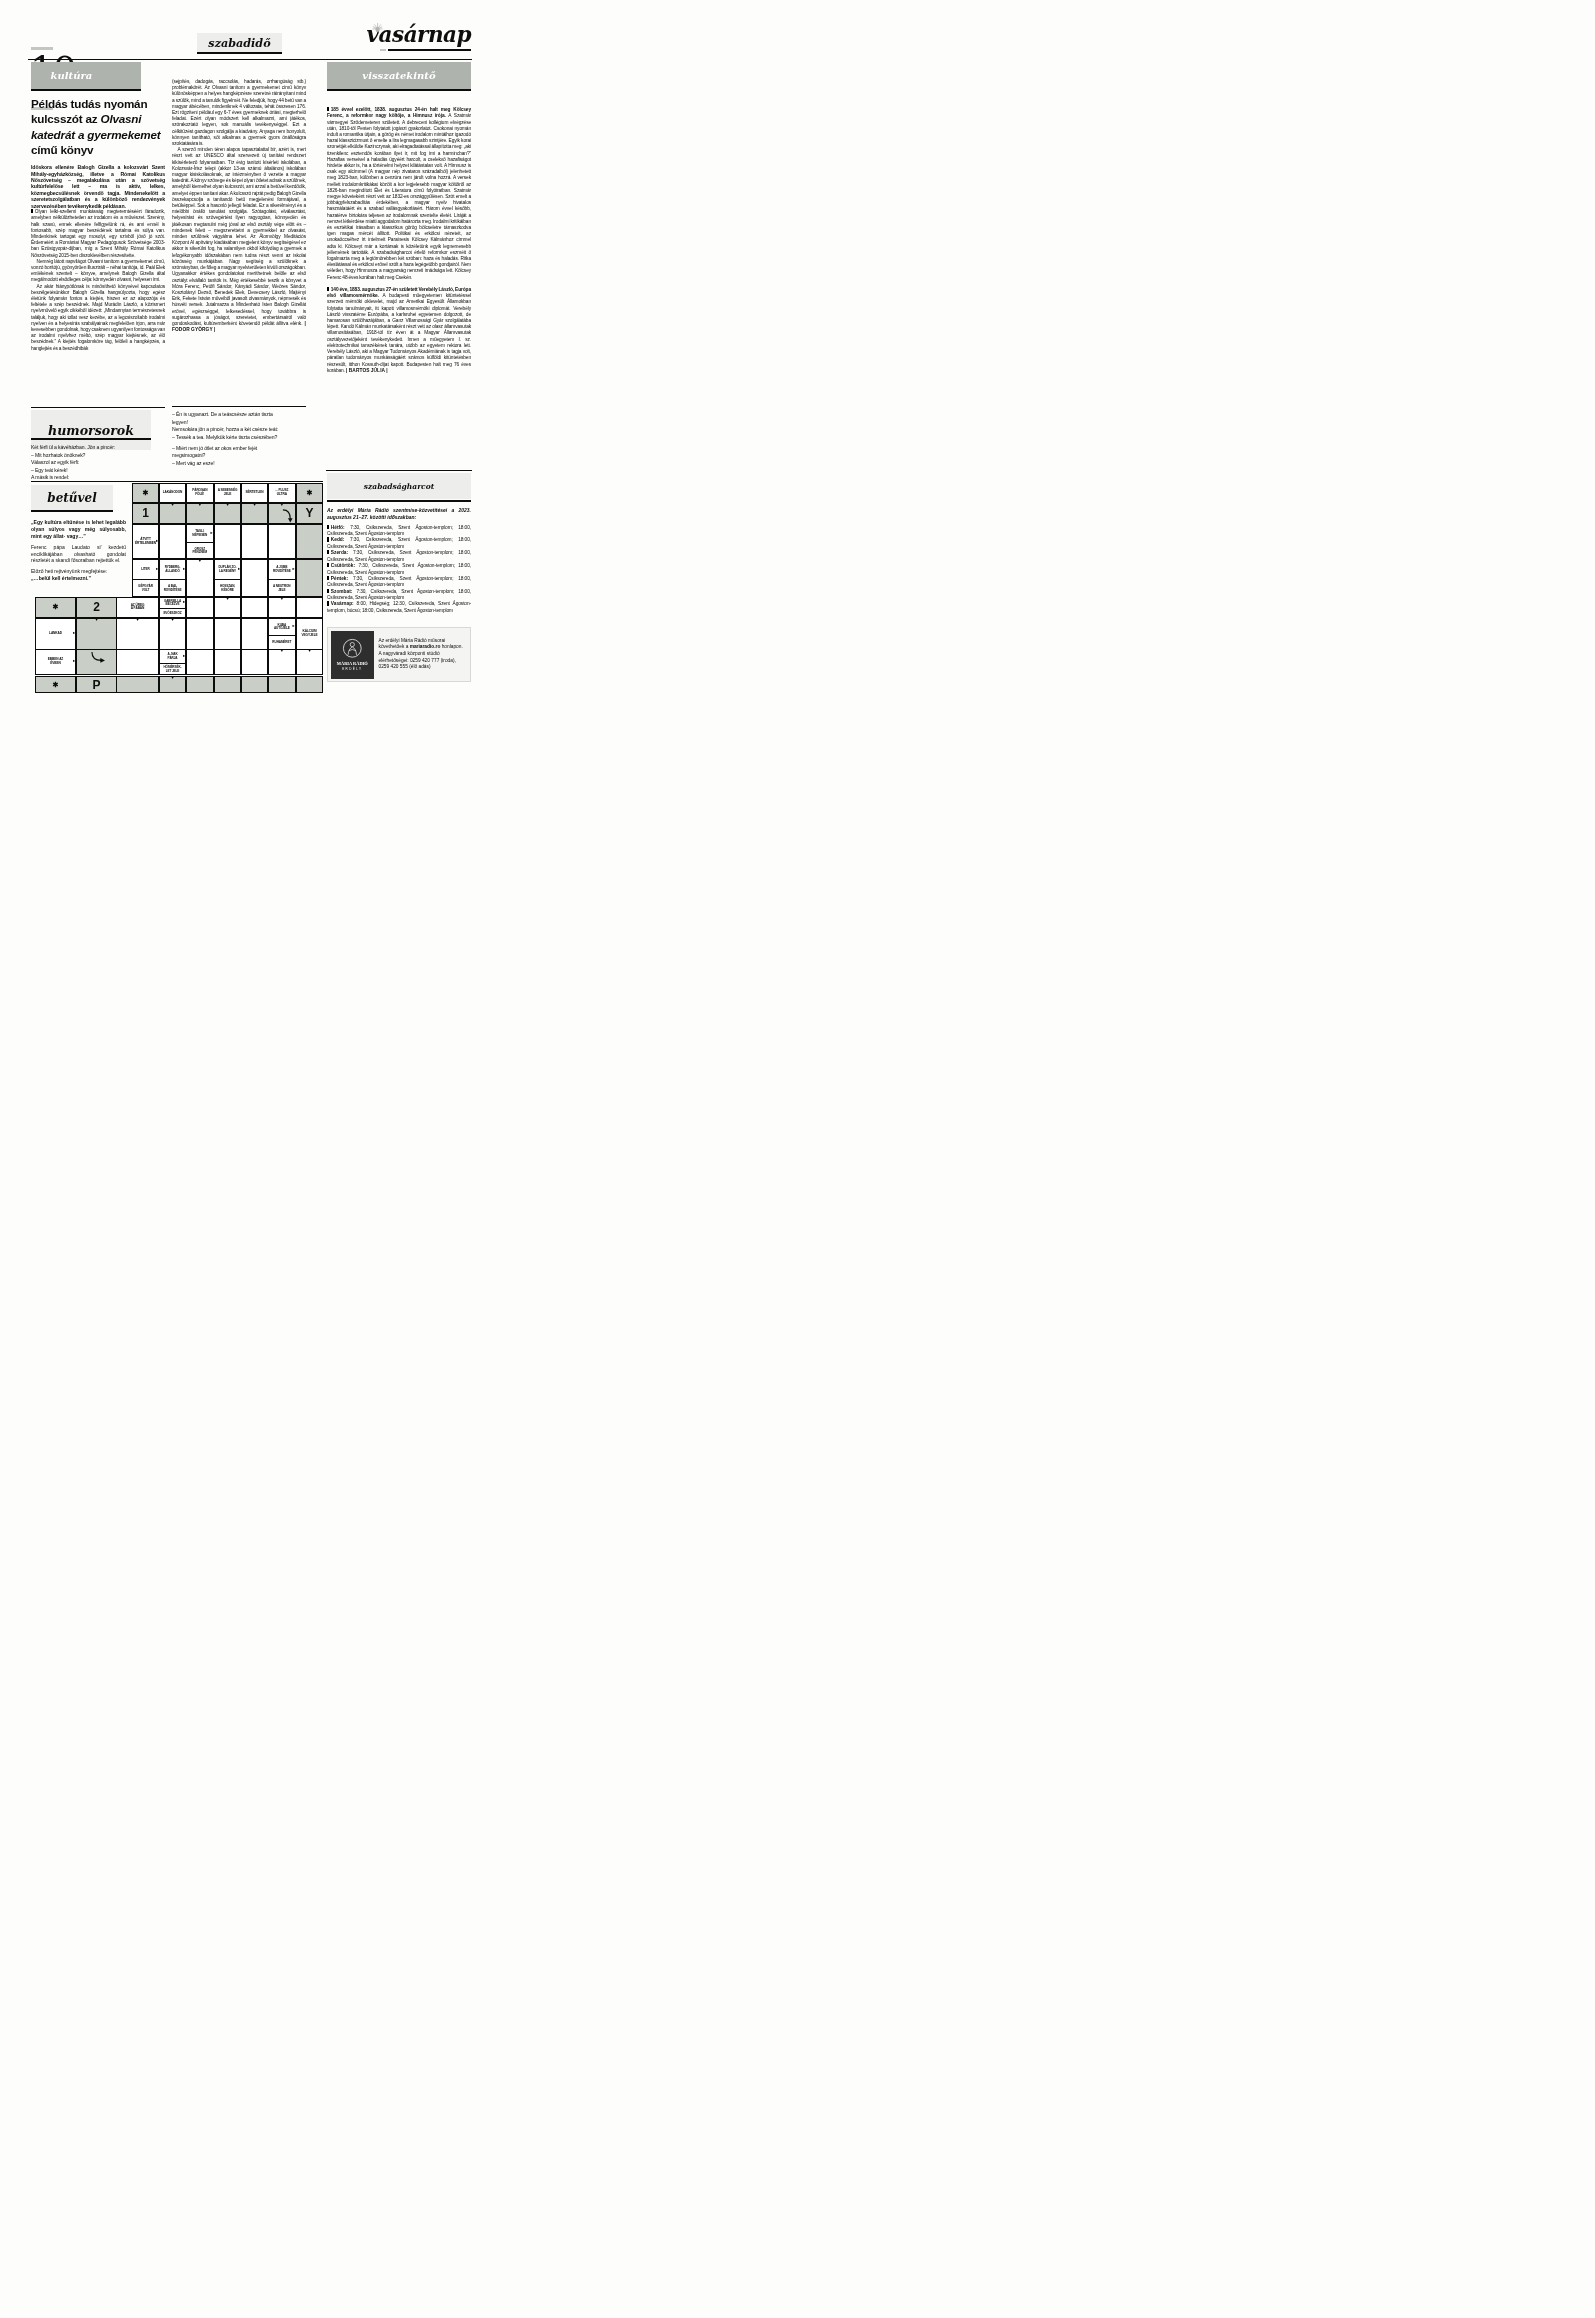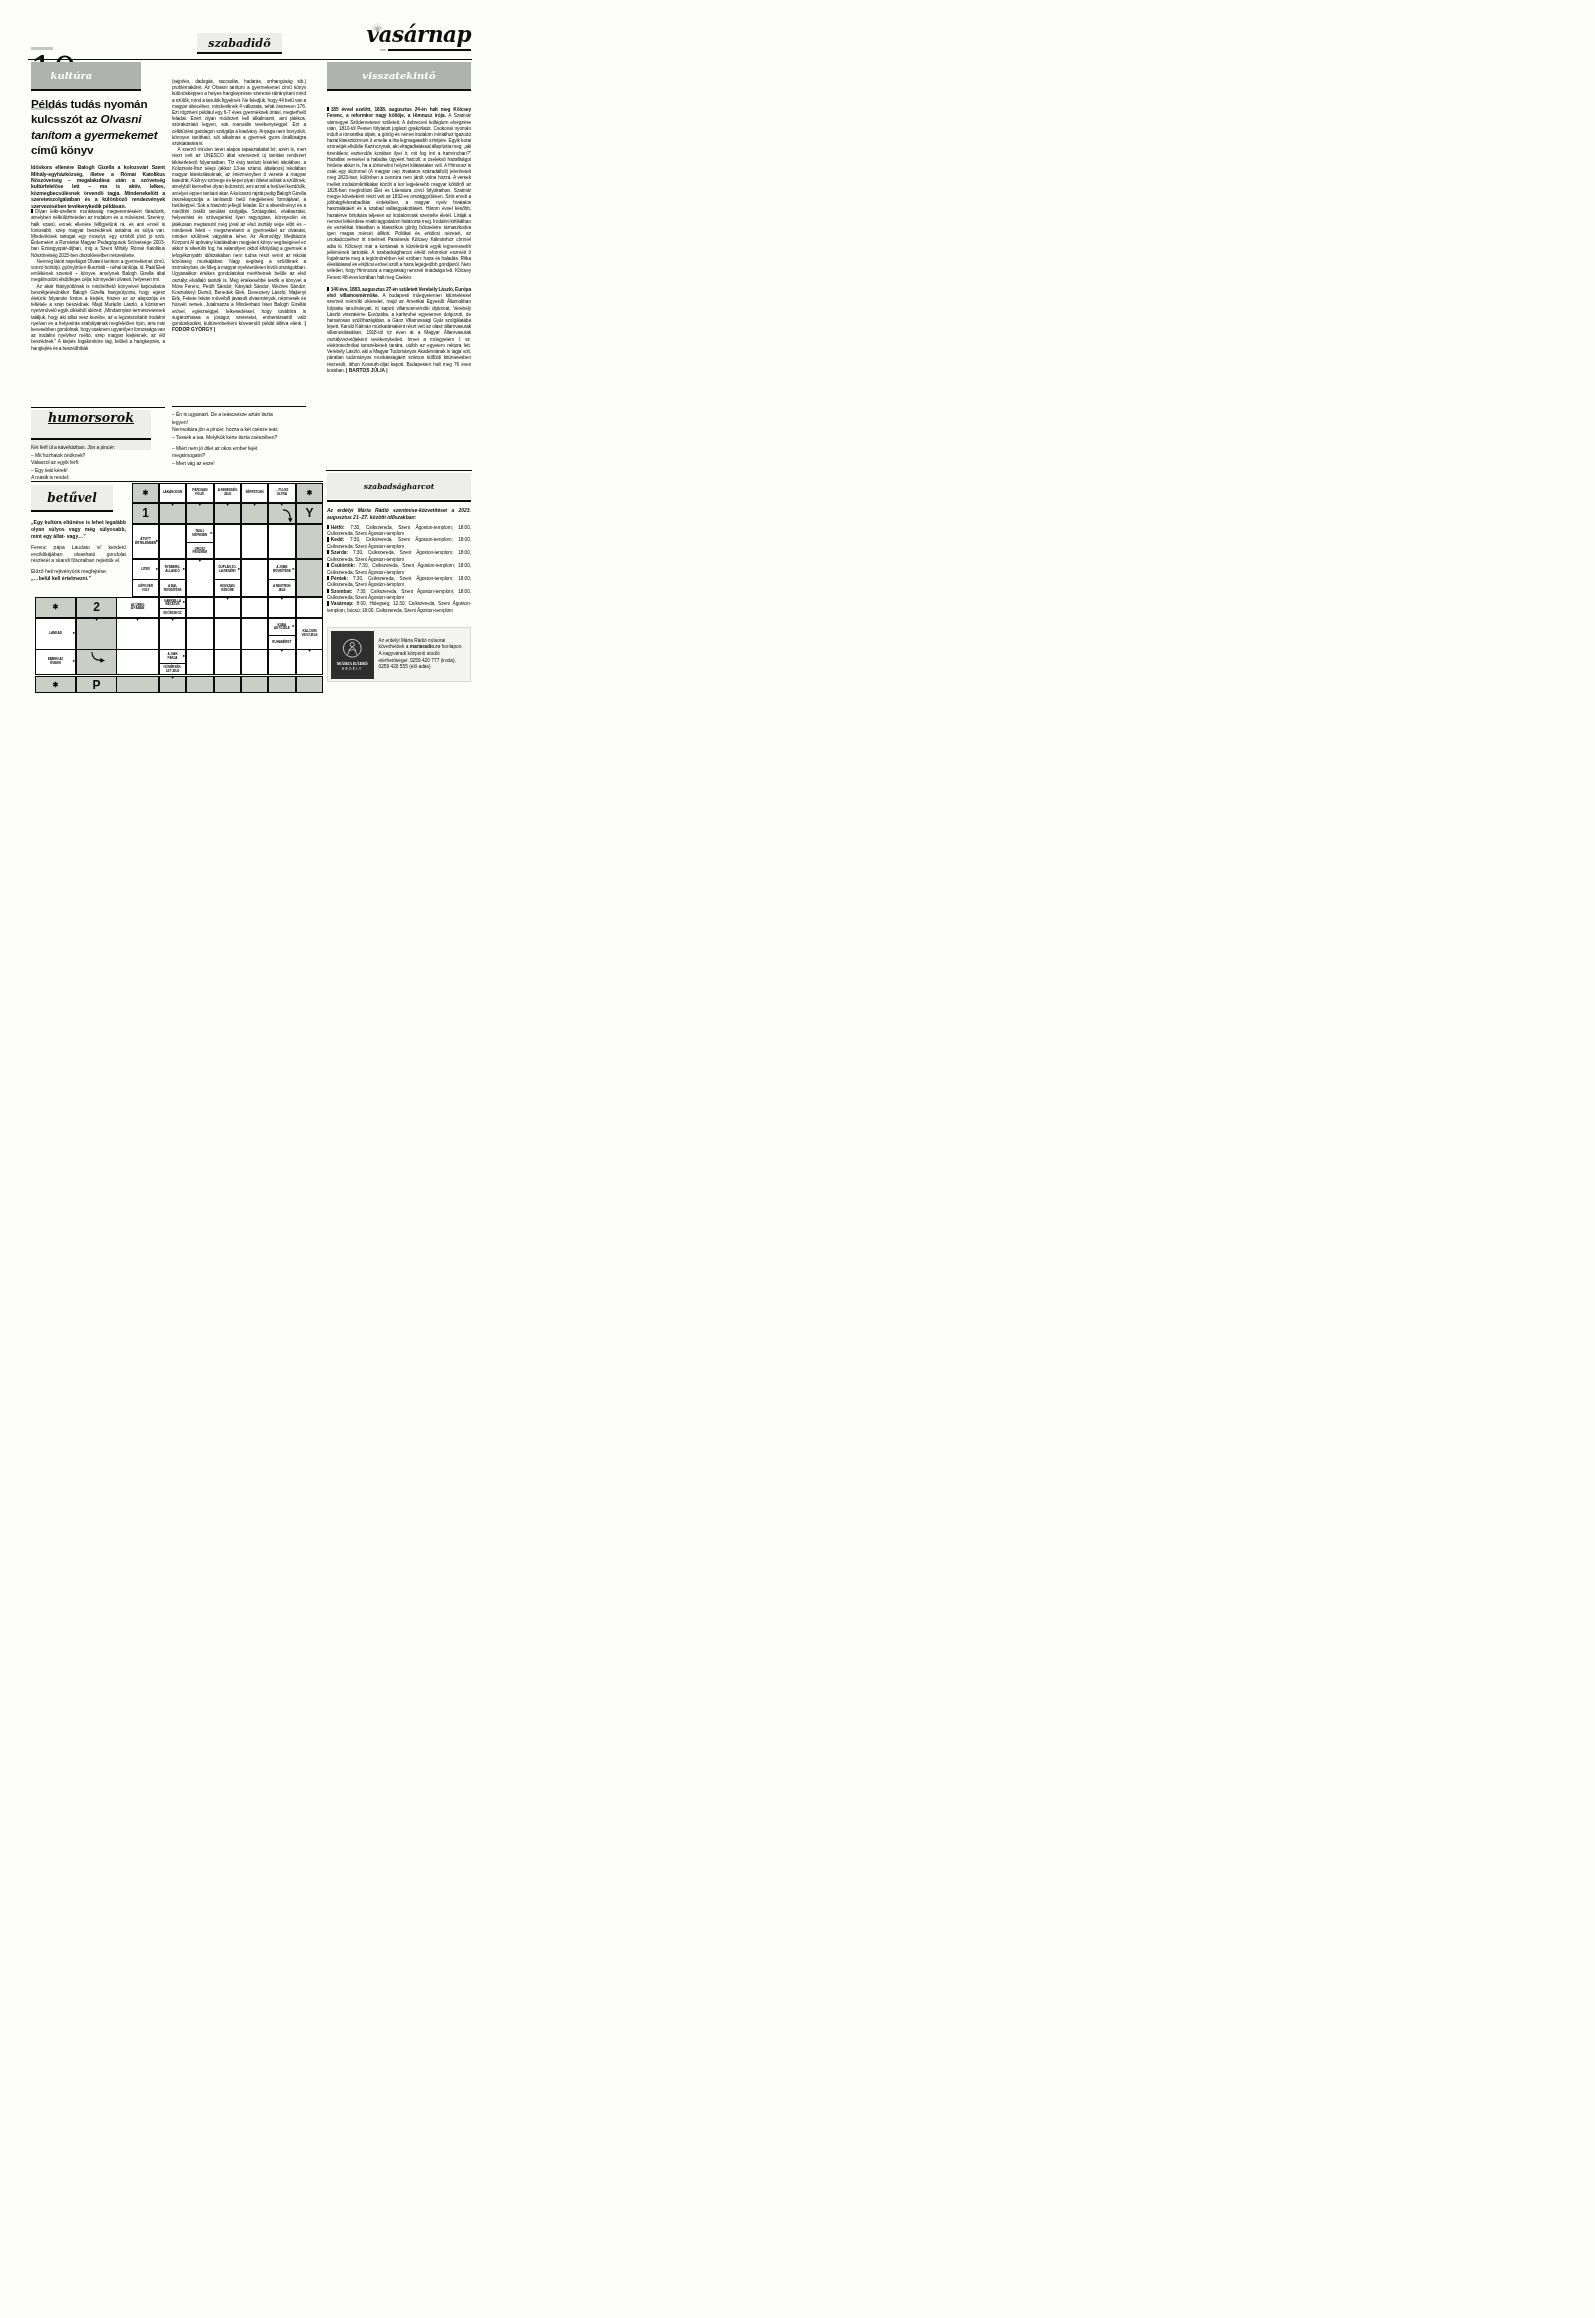--- a/index.html
+++ b/index.html
@@ -92,21 +92,21 @@
 
 <div class="abs tabdark" style="left:327px;top:62px;width:144px;height:27px;display:flex;align-items:center;justify-content:center;">
   <span class="serifit t">visszatekintő</span>
 </div>
 <div class="abs blackbar" style="left:327px;top:89px;width:144px;height:1.9px;"></div>
 
 <div class="abs" style="left:31px;top:96px;width:134px;">
   <div class="headline" id="headline">
       <div><span>Példás tudás nyomán</span></div>
       <div><span>kulcsszót az </span><i>Olvasni</i></div>
-      <div><i>tanítom a gyermekemet</i></div>
+      <div><i>katedrát a gyermekemet</i></div>
       <div><span>című könyv</span></div>
     </div>
   <div class="col" id="left-body" style="margin-top:6.5px;">
       <p class="lead">Időskora ellenére Balogh Gizella a kolozsvári Szent Mihály-egyházközség, illetve a Római Katolikus Nőszövetség – megalakulása után a szövetség kultúrfelelőse lett – ma is aktív, lelkes, közmegbecsülésnek örvendő tagja. Mindenekelőtt a szeretetszolgálatban és a különböző rendezvények szervezésében tevékenykedik példásan.</p>
       <p><span class="marker"></span>Olyan lelki-szellemi munkásság megteremtéséért fáradozik, amelyben nélkülözhetetlen az irodalom és a művészet. Szerény, halk szavú, ennek ellenére felfigyelünk rá, és ami ennél is fontosabb, szép magyar beszédének tartalma és súlya van. Mindenkinek tartogat egy mosolyt, egy szívből jövő jó szót. Érdemeiért a Romániai Magyar Pedagógusok Szövetsége 2003-ban Ezüstgyopár-díjban, míg a Szent Mihály Római Katolikus Nőszövetség 2015-ben díszoklevélben részesítette.</p>
       <p class="ind">Nemrég látott napvilágot Olvasni tanítom a gyermekemet című, vonzó borítójú, gyönyörűen illusztrált – néhai tanítója, id. Paál Elek emlékének szentelt – könyve, amelynek Balogh Gizella által megálmodott elsődleges célja: könnyedén olvasni, helyesen írni.</p>
       <p class="ind">Az akár hiánypótlónak is minősíthető könyvével kapcsolatos beszélgetésünkkor Balogh Gizella hangsúlyozta, hogy egész életünk folyamán fontos a kiejtés, hiszen ez az alapozója és feltétele a szép beszédnek. Majd Murádin László, a közismert nyelvművelő egyik cikkéből idézett: „Mindannyian természetesnek találjuk, hogy aki tollat vesz kezébe, az a legcsiszoltabb irodalmi nyelven és a helyesírás szabályainak megfelelően írjon, arra már kevesebben gondolnak, hogy csaknem ugyanilyen fontossága van az irodalmi nyelvhez méltó, szép magyar kiejtésnek, az élő beszédnek.” A kiejtés fogalomköre tág, felöleli a hangképzés, a hanglejtés és a beszédhibák</p>
     </div>
 </div>
 
@@ -160,21 +160,21 @@
     <div style="font-family:'Liberation Serif',serif;font-weight:700;font-size:4.4px;margin-top:1.9px;">MÁRIA RÁDIÓ</div>
     <div style="font-size:3px;letter-spacing:1.4px;margin-top:0.9px;">ERDÉLY</div>
   </div>
   <div class="radiotext">
     <p><span>Az erdélyi Mária Rádió műsorai követhetőek a </span><b>mariaradio.ro</b><span> honlapon.</span></p>
     <p>A nagyváradi központi stúdió elérhetőségei: 0259 420 777 (iroda), 0259 420 555 (élő adás)</p>
   </div>
 </div>
 
 <div class="abs rule" style="left:31px;top:407px;width:134px;height:0.9px;"></div>
-<div class="abs lightbox" style="left:31px;top:410px;width:120px;height:40px;display:flex;justify-content:center;text-decoration:underline;">
+<div class="abs lightbox" style="left:31px;top:410px;width:120px;height:40px;display:flex;align-items:center;justify-content:center;">
   <span class="serifit" style="font-size:12.6px;">humorsorok</span>
 </div>
 <div class="abs blackbar" style="left:31px;top:438px;width:120px;height:1.9px;"></div>
 <div class="abs humor" id="humor-left" style="left:31px;top:444px;width:136px;">
     <p>Két férfi ül a kávéházban. Jön a pincér:</p>
     <p>– Mit hozhatok önöknek?</p>
     <p>Válaszol az egyik férfi:</p>
     <p>– Egy teát kérek!</p>
     <p>A másik is rendel:</p>
   </div>

